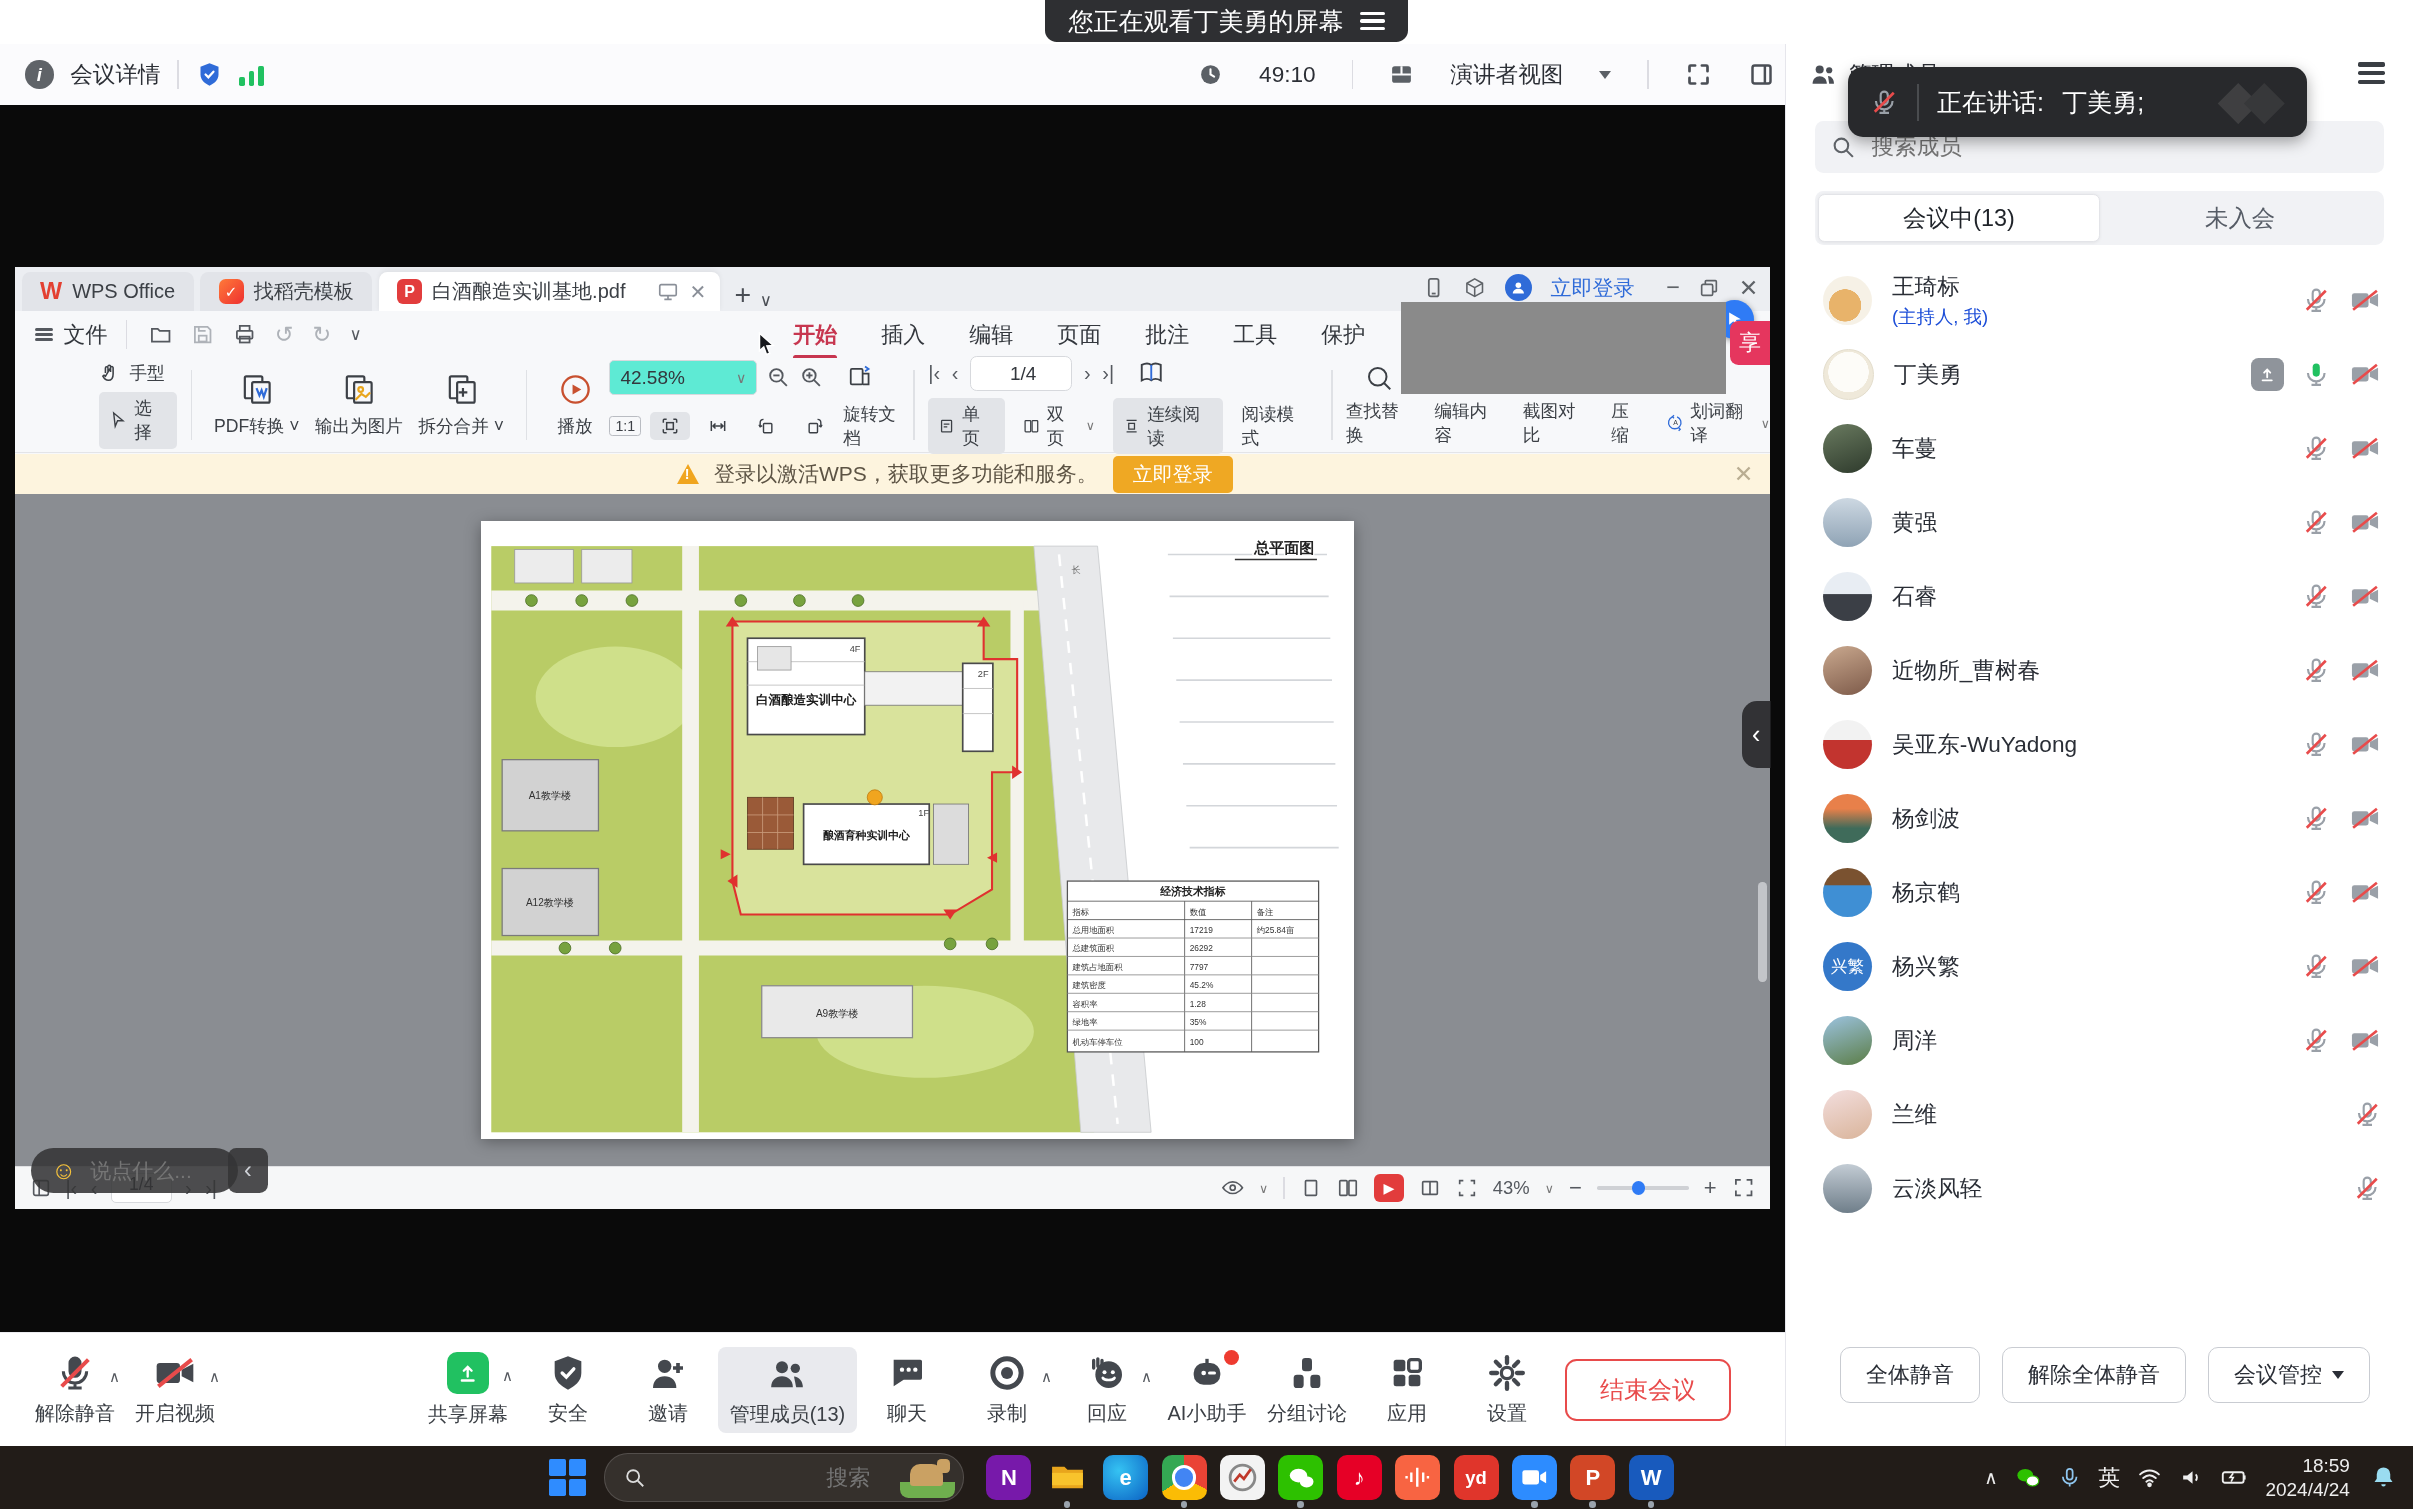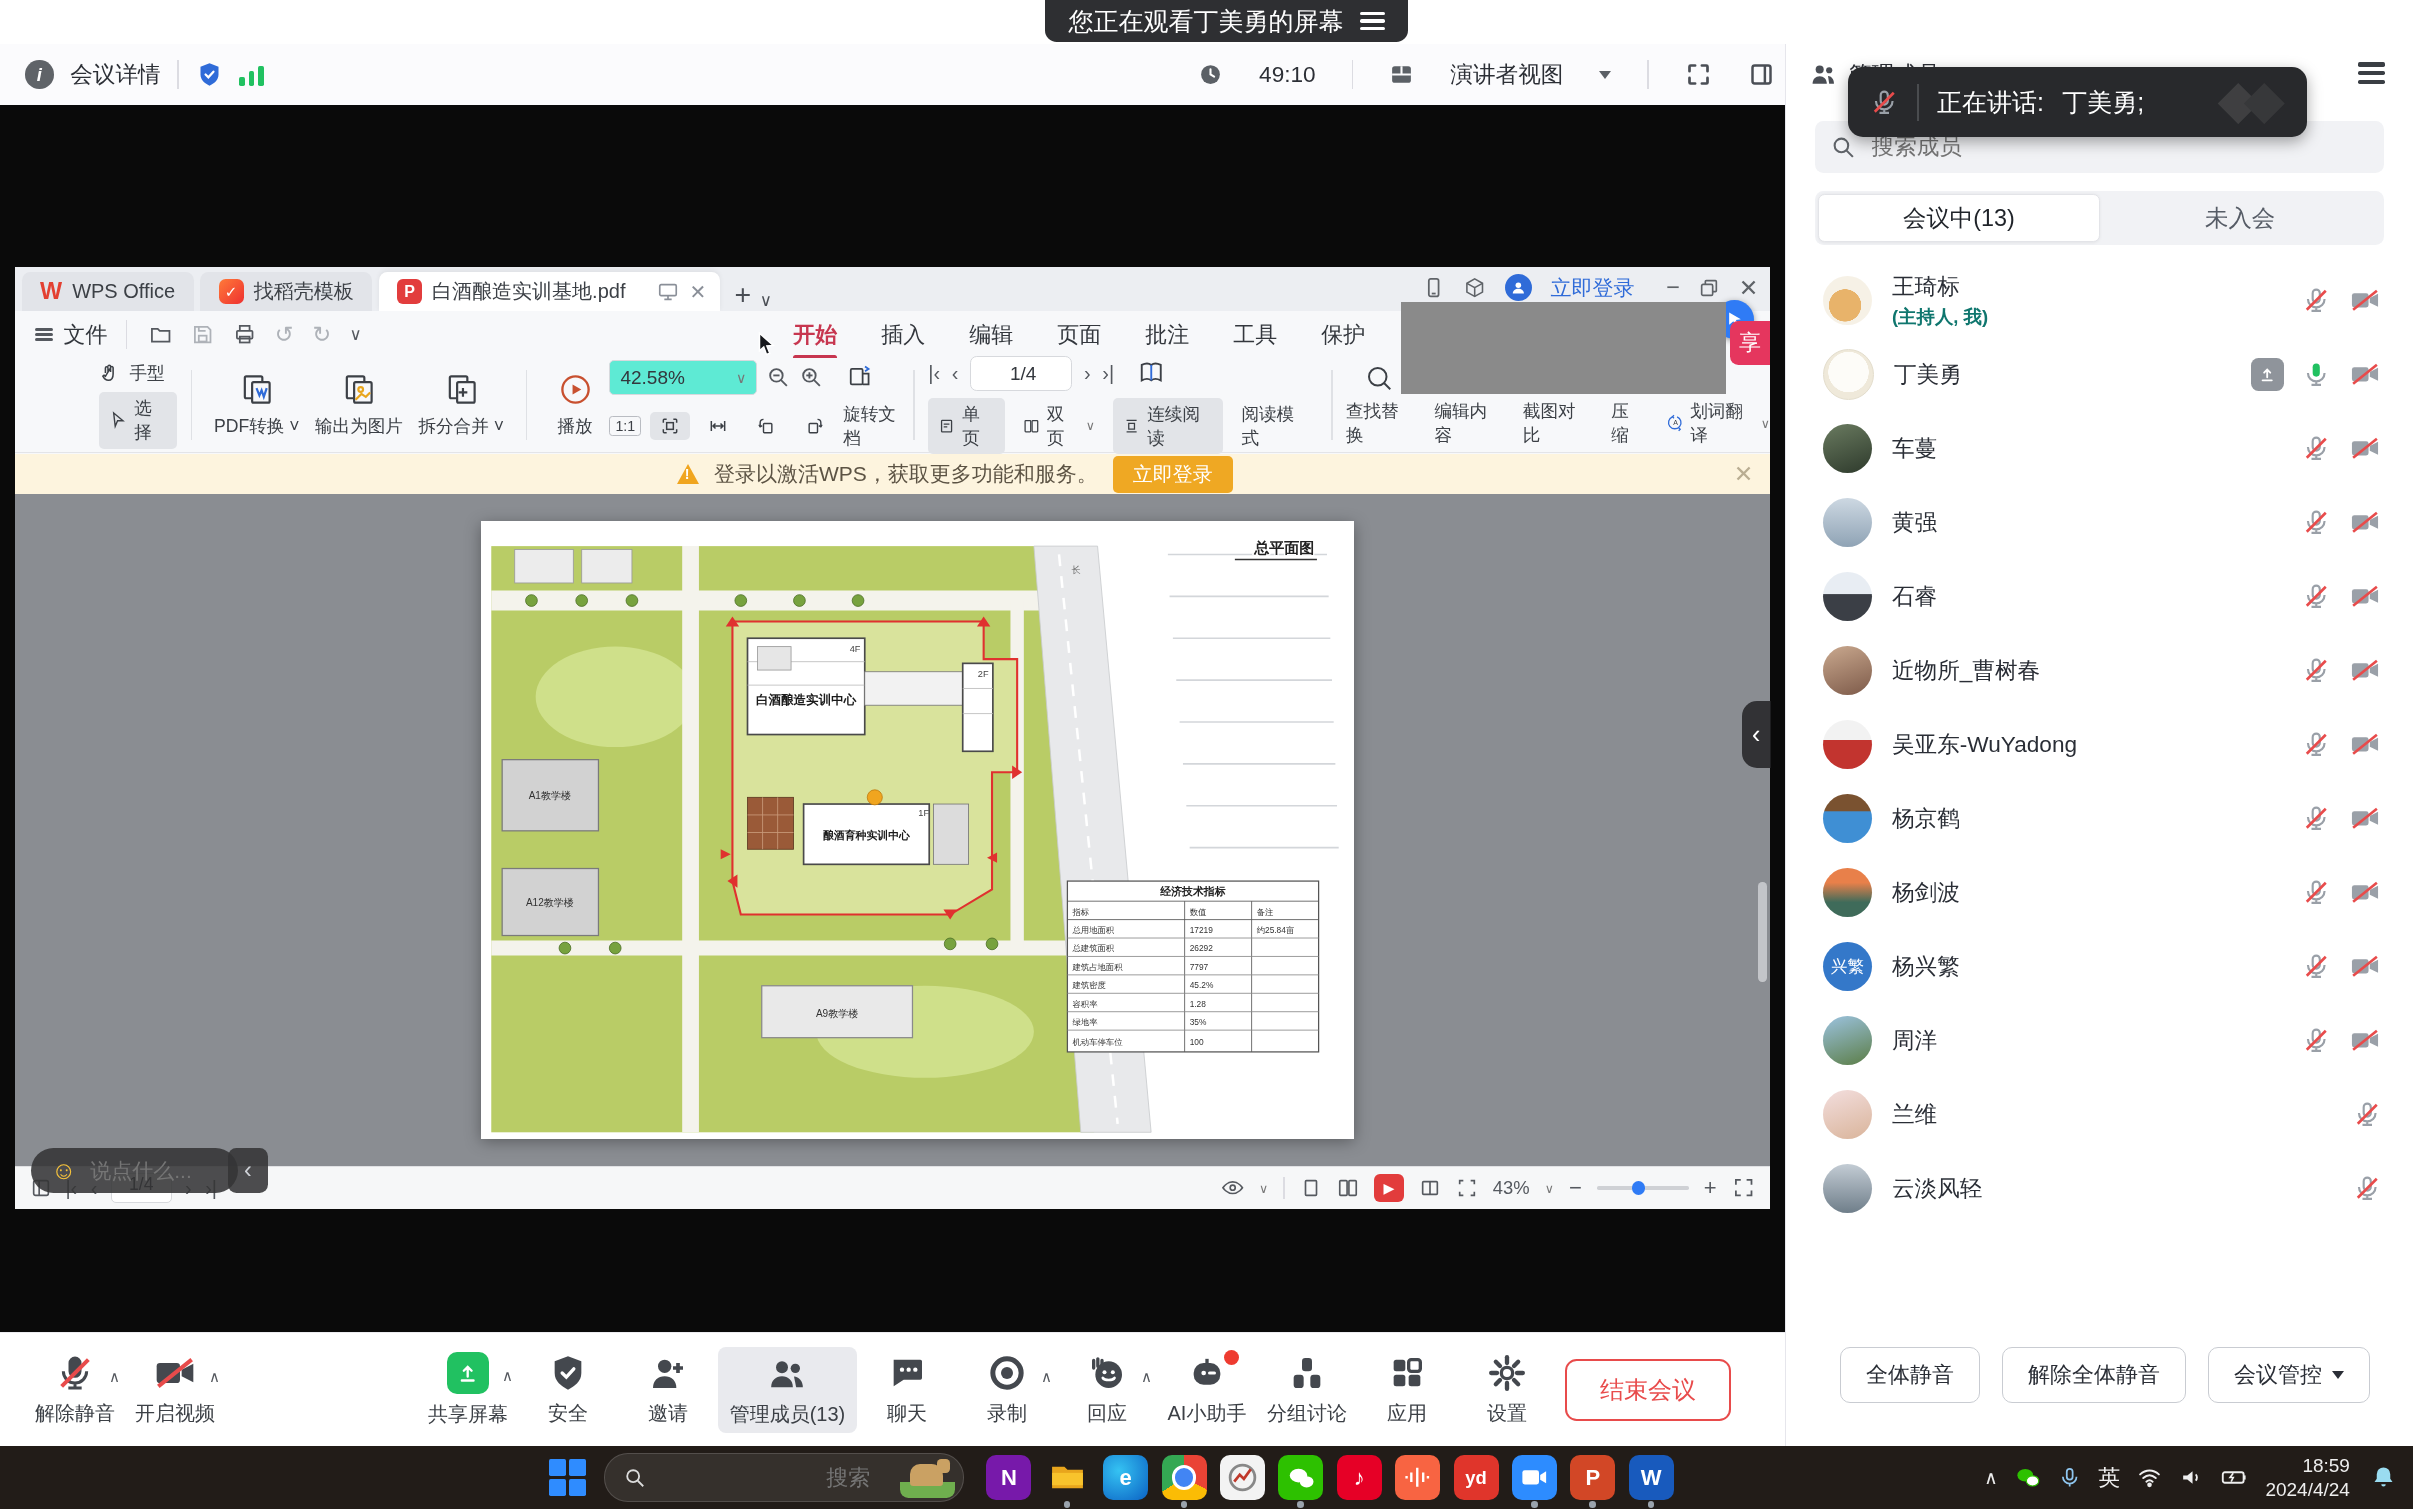--- a/index.html
+++ b/index.html
@@ -101,21 +101,21 @@
   .panel{position:absolute;left:1785px;top:44px;width:628px;height:1403px;background:#fff;border-left:1.7px solid #e6e6ec;box-sizing:border-box;}
   .searchbox{position:absolute;left:28.5px;top:77px;width:569px;height:52px;background:#f1f2f5;border-radius:8.4px;display:flex;align-items:center;gap:13.4px;padding:0 16.7px;box-sizing:border-box;}
   .searchbox input{background:transparent;border:none;outline:none;font-size:22.6px;color:#3c4046;width:469px;}
   .ptabs{position:absolute;left:28.5px;top:147px;width:569px;height:54px;background:#f1f2f5;border-radius:8.4px;display:flex;padding:3.3px;box-sizing:border-box;}
   .ptab{flex:1;display:flex;align-items:center;justify-content:center;font-size:23.4px;color:#565c66;border-radius:6.7px;}
   .ptab.on{background:#fff;color:#1f2329;border:0.8px solid #e3e4e8;box-shadow:0 0.8px 3.3px rgba(0,0,0,.06);}
   .plist{position:absolute;left:0;top:219px;width:628px;height:971px;overflow:hidden;}
   .prow{height:74px;display:flex;align-items:center;padding:0 33px 0 37px;box-sizing:border-box;gap:20px;}
   .pav{width:49px;height:49px;border-radius:50%;flex:0 0 49px;display:flex;align-items:center;justify-content:center;color:#fff;font-size:15px;}
   .pname{font-size:22.6px;color:#2a2e36;white-space:nowrap;}
-  .psub{font-size:18.4px;color:#0f766e;margin-top:1.7px;font-weight:bold;}
+  .psub{font-size:18.4px;color:#1d4ed8;margin-top:1.7px;}
   .pic-right{margin-left:auto;display:flex;align-items:center;gap:18.4px;}
   .av1{background:radial-gradient(circle at 45% 60%,#e8b36a 0 40%,#f6f1e6 41%);}
   .av2{background:radial-gradient(circle at 50% 45%,#fdfcf8 0 55%,#efe9da 56%);border:0.8px solid #e3ddcc;color:#c99;}
   .av3{background:linear-gradient(160deg,#6a7b60,#2e3a2c);}
   .av4{background:linear-gradient(180deg,#cdd8e2,#8fa3b5);}
   .av5{background:linear-gradient(160deg,#caa98f,#7d5a49);}
   .av6{background:linear-gradient(180deg,#e8edf3 45%,#3b3f46 46%);}
   .av7{background:linear-gradient(180deg,#f2f2f2 40%,#c2342f 41%);}
   .av8{background:linear-gradient(180deg,#e8804a 30%,#3f6b5a 70%);}
   .av9{background:linear-gradient(180deg,#7a5230 35%,#3f8fd4 36%);}
@@ -920,42 +920,42 @@
           <span>
               <svg width="32" height="28.5" viewBox="0 0 26 24" fill="#9aa0a8">
                 <rect x="2" y="6" width="14" height="12" rx="2"></rect>
                 <path d="M17 10l7-3.5v11L17 14z"></path>
                 <line x1="3" y1="20" x2="23" y2="4" stroke="#e84b4b" stroke-width="2.2"></line>
               </svg>
             </span>
         </span>
       </div>
       <div class="prow">
-        <span class="pav av9"></span>
-        <span class="pname">杨京鹤</span>
+        <span class="pav av8"></span>
+        <span class="pname">杨剑波</span>
         <span class="pic-right">
           <span>
               <svg width="28.5" height="28.5" viewBox="0 0 24 24" fill="none" stroke="#9aa0a8" stroke-width="1.8">
                 <rect x="9" y="3" width="6" height="11" rx="3"></rect>
                 <path d="M5 11a7 7 0 0 0 14 0M12 18v3M8 21h8"></path>
                 <line x1="4" y1="20" x2="20" y2="4" stroke="#e84b4b" stroke-width="2.2"></line>
               </svg>
             </span>
           <span>
               <svg width="32" height="28.5" viewBox="0 0 26 24" fill="#9aa0a8">
                 <rect x="2" y="6" width="14" height="12" rx="2"></rect>
                 <path d="M17 10l7-3.5v11L17 14z"></path>
                 <line x1="3" y1="20" x2="23" y2="4" stroke="#e84b4b" stroke-width="2.2"></line>
               </svg>
             </span>
         </span>
       </div>
       <div class="prow">
-        <span class="pav av8"></span>
-        <span class="pname">杨剑波</span>
+        <span class="pav av9"></span>
+        <span class="pname">杨京鹤</span>
         <span class="pic-right">
           <span>
               <svg width="28.5" height="28.5" viewBox="0 0 24 24" fill="none" stroke="#9aa0a8" stroke-width="1.8">
                 <rect x="9" y="3" width="6" height="11" rx="3"></rect>
                 <path d="M5 11a7 7 0 0 0 14 0M12 18v3M8 21h8"></path>
                 <line x1="4" y1="20" x2="20" y2="4" stroke="#e84b4b" stroke-width="2.2"></line>
               </svg>
             </span>
           <span>
               <svg width="32" height="28.5" viewBox="0 0 26 24" fill="#9aa0a8">

